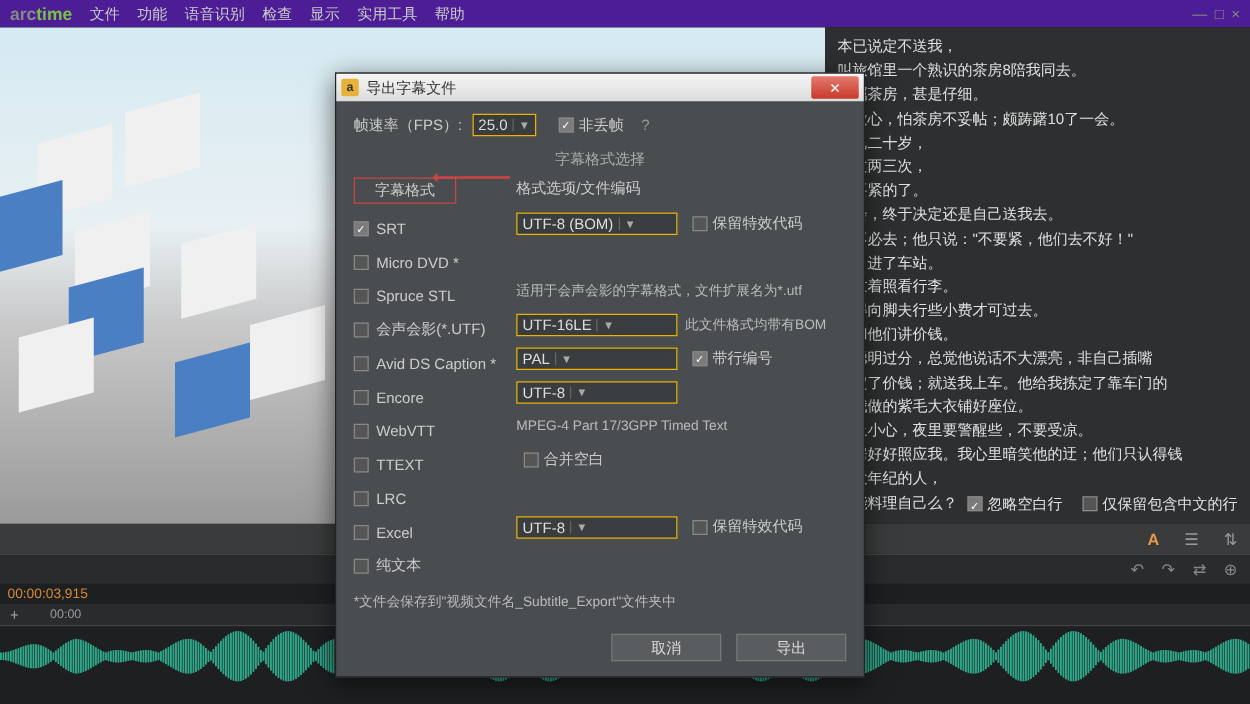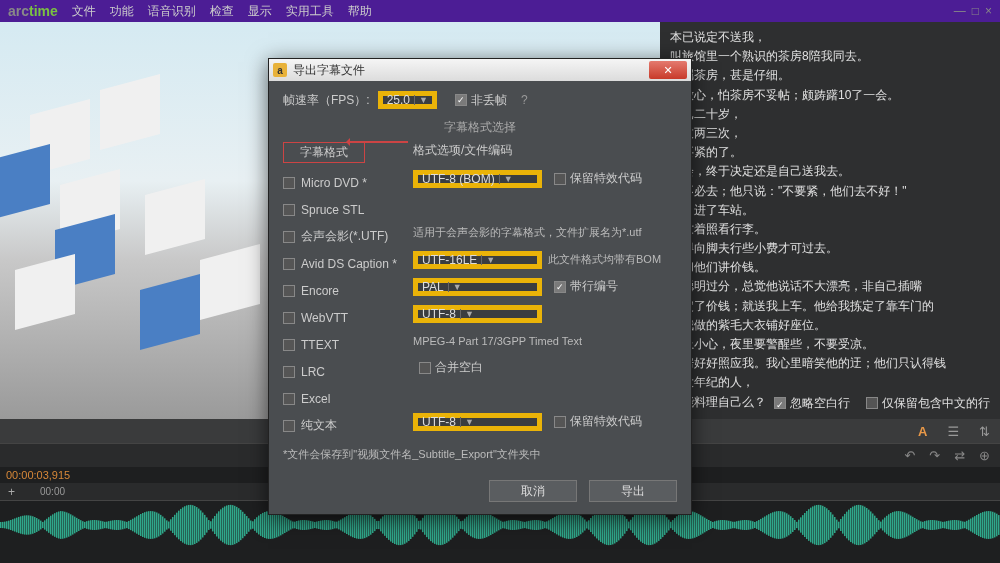--- a/index.html
+++ b/index.html
@@ -61,21 +61,21 @@
 .wave-svg { width: 100%; height: 100%; }
 
 
 .dialog { position: absolute; left: 268px; top: 58px; width: 424px; background: #4a4d50; border: 1px solid #222; box-shadow: 0 4px 20px rgba(0,0,0,0.6); }
 .dialog-title { height: 22px; background: linear-gradient(180deg, #f5f5f5, #dcdcdc); display: flex; align-items: center; padding: 0 4px; }
 .dialog-title-icon { width: 14px; height: 14px; background: #e8b23a; border-radius: 2px; margin-right: 6px; display: flex; align-items: center; justify-content: center; font-size: 10px; color: #333; font-weight: bold; }
 .dialog-title-text { color: #333; font-size: 12px; flex: 1; }
 .dialog-close { width: 38px; height: 18px; background: linear-gradient(180deg, #e47a6e, #c83a2a); border-radius: 2px; color: #fff; display: flex; align-items: center; justify-content: center; font-size: 11px; cursor: pointer; }
 .dialog-body { padding: 10px 14px; color: #ccc; font-size: 12px; }
 .fps-row { display: flex; align-items: center; gap: 8px; margin-bottom: 10px; }
-.select { background: #3a3d40; border: 5px solid #eab308; color: #ddd; padding: 1px 4px; font-size: 12px; height: 18px; display: flex; align-items: center; gap: 4px; }
+.select { background: #3a3d40; border: 1px solid #eab308; color: #ddd; padding: 1px 4px; font-size: 12px; height: 18px; display: flex; align-items: center; gap: 4px; }
 .select-arrow { border-left: 1px solid #666; padding-left: 4px; color: #aaa; font-size: 9px; }
 .section-title { text-align: center; color: #aaa; margin: 6px 0; }
 .format-area { display: flex; gap: 10px; }
 .format-left { width: 120px; }
 .format-right { flex: 1; }
 .subtitle-highlight { border: 1px solid #c44; padding: 1px 16px; display: inline-block; margin-bottom: 6px; font-size: 12px; }
 .red-arrow { position: absolute; left: 348px; top: 141px; width: 60px; height: 2px; background: #c44; }
 .red-arrow::after { content: ""; position: absolute; left: -6px; top: -3px; border: 4px solid transparent; border-right-color: #c44; }
 .fmt-row { height: 27px; display: flex; align-items: center; gap: 6px; }
 .encoding-select { width: 129px; }
@@ -703,20 +703,24 @@
           <span>非丢帧</span>
         </span>
       <span style="color:#999;margin-left:6px">?</span>
     </div>
     <div class="section-title">字幕格式选择</div>
     <div class="format-area">
       <div class="format-left">
         <div class="subtitle-highlight">字幕格式</div>
         <div id="fmt-left-rows">
             <div class="fmt-row">
+              <span class="chk on"></span>
+              <span>SRT</span>
+            </div>
+            <div class="fmt-row">
               <span class="chk "></span>
               <span>Micro DVD *</span>
             </div>
             <div class="fmt-row">
               <span class="chk "></span>
               <span>Spruce STL</span>
             </div>
             <div class="fmt-row">
               <span class="chk "></span>
               <span>会声会影(*.UTF)</span>

